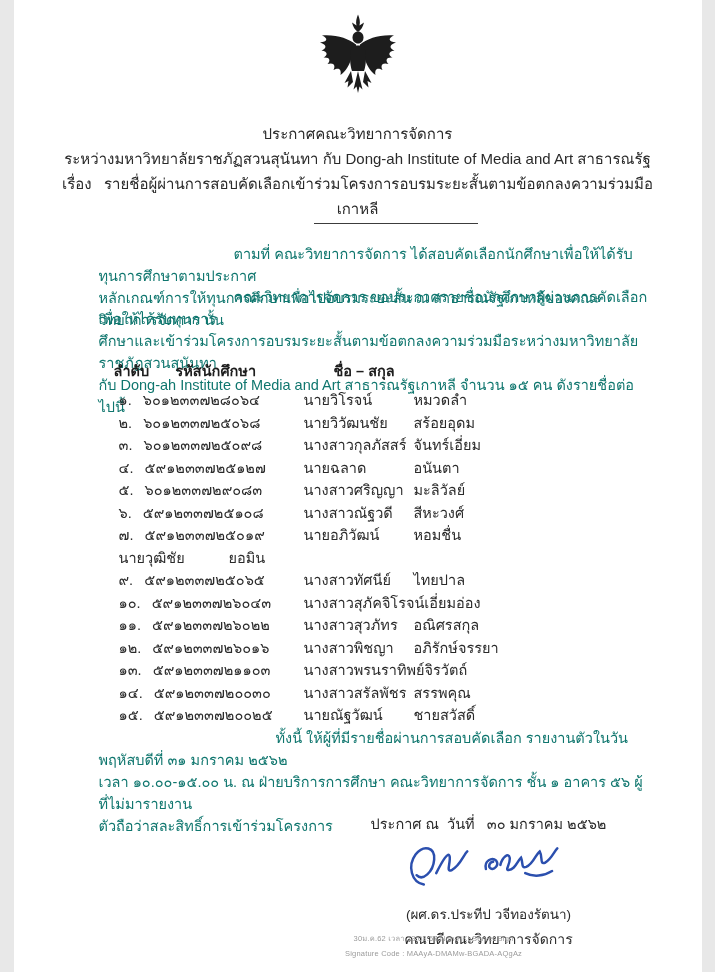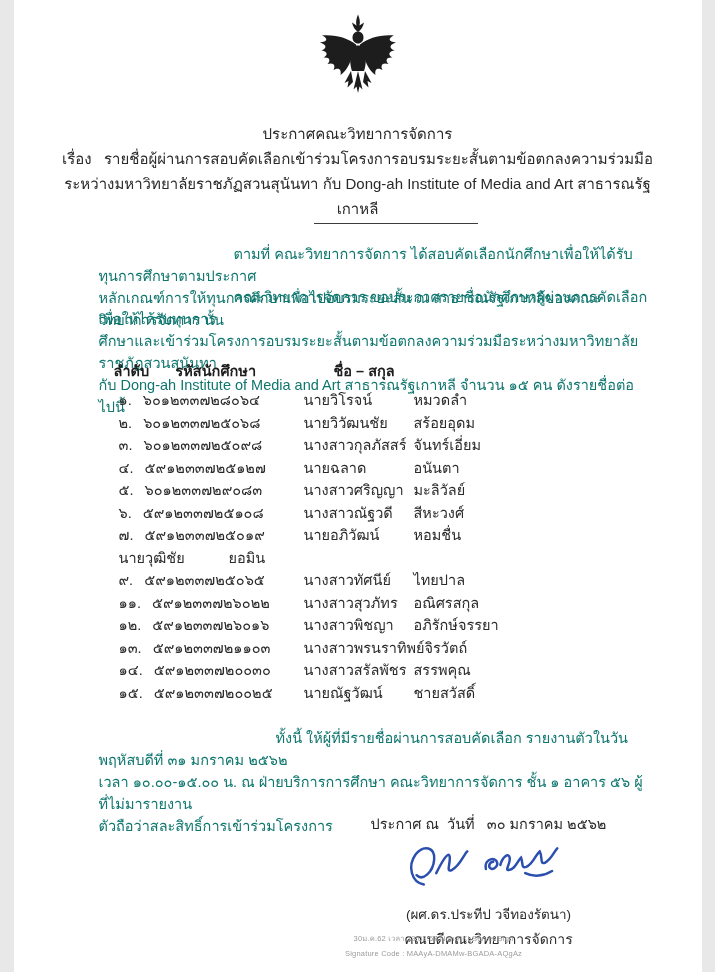--- a/index.html
+++ b/index.html
@@ -47,22 +47,22 @@
         <path d="M88 64 L112 64 C117 83 117 100 112 115 L88 115 C83 100 83 83 88 64 Z"></path>
         <path d="M86 115 L73 139 L81 135 L79 148 L90 137 Z"></path>
         <path d="M114 115 L127 139 L119 135 L121 148 L110 137 Z"></path>
         <path d="M100 115 L91 152 L97 146 L100 159 L103 146 L109 152 Z"></path>
       </g>
     </svg>
   </div>
 
   <div class="abs title-block">
     <div>ประกาศคณะวิทยาการจัดการ</div>
+    <div>ระหว่างมหาวิทยาลัยราชภัฏสวนสุนันทา กับ Dong-ah Institute of Media and Art สาธารณรัฐ</div>
     <div>เรื่อง   รายชื่อผู้ผ่านการสอบคัดเลือกเข้าร่วมโครงการอบรมระยะสั้นตามข้อตกลงความร่วมมือ</div>
-    <div>ระหว่างมหาวิทยาลัยราชภัฏสวนสุนันทา กับ Dong-ah Institute of Media and Art สาธารณรัฐ</div>
     <div>เกาหลี</div>
   </div>
 
   <div class="abs divider"></div>
 
   <div class="abs para p1">ตามที่ คณะวิทยาการจัดการ ได้สอบคัดเลือกนักศึกษาเพื่อให้ได้รับทุนการศึกษาตามประกาศ
 หลักเกณฑ์การให้ทุนการศึกษาเพื่อไปอบรมระยะสั้น ณ สาธารณรัฐเกาหลีของคณะวิทยาการจัดการ นั้น</div>
   <div class="abs para p2">คณะวิทยาการจัดการ ขอประกาศรายชื่อนักศึกษาผู้ผ่านการคัดเลือก เพื่อให้ได้รับทุนการ
 ศึกษาและเข้าร่วมโครงการอบรมระยะสั้นตามข้อตกลงความร่วมมือระหว่างมหาวิทยาลัยราชภัฏสวนสุนันทา
 กับ Dong-ah Institute of Media and Art สาธารณรัฐเกาหลี จำนวน ๑๕ คน ดังรายชื่อต่อไปนี้</div>
@@ -145,20 +145,28 @@
 
       <div class="row">
         <span class="c-num">
           <span>๙.</span>
           <span class="idgap">๕๙๑๒๓๓๗๒๕๐๖๕</span>
         </span>
         <span class="c-first">นางสาวทัศนีย์</span>
         <span class="c-last">ไทยปาล</span>
       </div>
 
+      <div class="row">
+        <span class="c-num">
+          <span>๑๐.</span>
+          <span class="idgap">๕๙๑๒๓๓๗๒๖๐๔๓</span>
+        </span>
+        <span class="c-first">นางสาวสุภัคจิโรจน์</span>
+        <span class="c-last">เอี่ยมอ่อง</span>
+      </div>
 
       <div class="row">
         <span class="c-num">
           <span>๑๑.</span>
           <span class="idgap">๕๙๑๒๓๓๗๒๖๐๒๒</span>
         </span>
         <span class="c-first">นางสาวสุวภัทร</span>
         <span class="c-last">อณิศรสกุล</span>
       </div>
 

